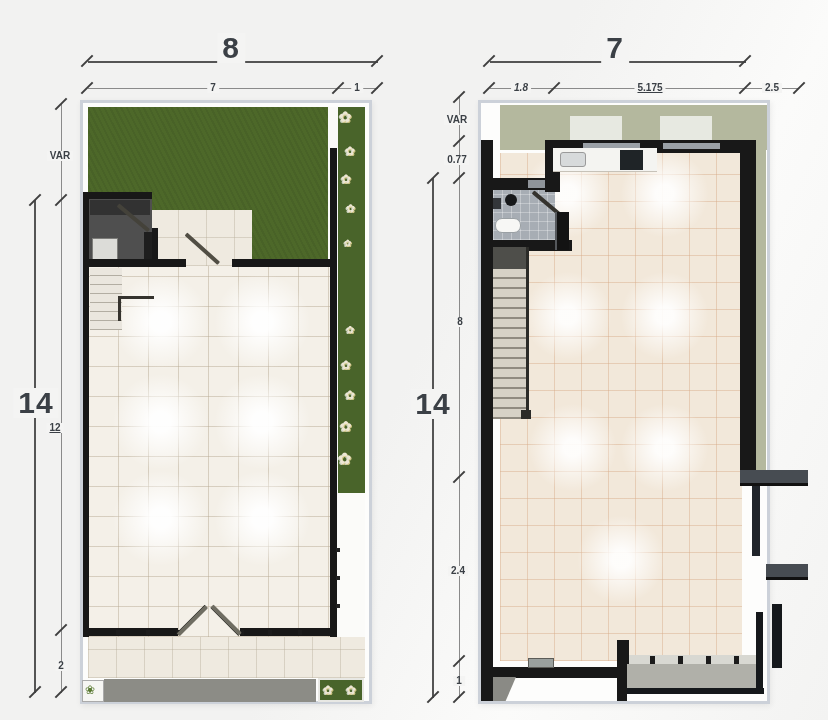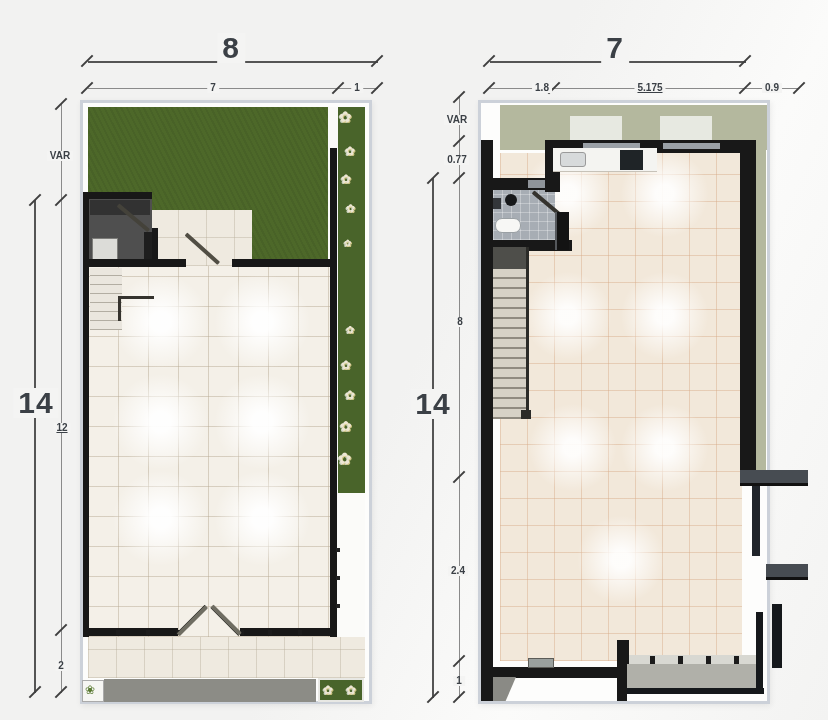--- a/index.html
+++ b/index.html
@@ -187,21 +187,21 @@
   <div class="dimline-thin" style="left:61px;top:104px;width:1px;height:589px;"></div>
   <div class="tick" style="left:53px;top:103px;"></div>
   <div class="tick" style="left:53px;top:199px;"></div>
   <div class="tick" style="left:53px;top:629px;"></div>
   <div class="tick" style="left:53px;top:691px;"></div>
   <div class="dim-lg" style="left:231px;top:48px;">8</div>
   <div class="dim-sm" style="left:213px;top:88px;">7</div>
   <div class="dim-sm" style="left:357px;top:88px;">1</div>
   <div class="dim-lg" style="left:36px;top:403px;">14</div>
   <div class="dim-sm" style="left:60px;top:156px;">VAR</div>
-  <div class="dim-sm" style="left:62px;top:428px;text-decoration:underline;">12</div>
+  <div class="dim-sm" style="left:55px;top:428px;text-decoration:underline;">12</div>
   <div class="dim-sm" style="left:61px;top:666px;">2</div>
 
   <div class="dimline" style="left:490px;top:61px;width:256px;height:2px;"></div>
   <div class="tick" style="left:481px;top:60px;"></div>
   <div class="tick" style="left:737px;top:60px;"></div>
   <div class="dimline-thin" style="left:490px;top:88px;width:309px;height:1px;"></div>
   <div class="tick" style="left:481px;top:87px;"></div>
   <div class="tick" style="left:546px;top:87px;"></div>
   <div class="tick" style="left:737px;top:87px;"></div>
   <div class="tick" style="left:791px;top:87px;"></div>
@@ -209,23 +209,23 @@
   <div class="tick" style="left:425px;top:177px;"></div>
   <div class="tick" style="left:425px;top:696px;"></div>
   <div class="dimline-thin" style="left:459px;top:97px;width:1px;height:601px;"></div>
   <div class="tick" style="left:451px;top:96px;"></div>
   <div class="tick" style="left:451px;top:140px;"></div>
   <div class="tick" style="left:451px;top:177px;"></div>
   <div class="tick" style="left:451px;top:476px;"></div>
   <div class="tick" style="left:451px;top:660px;"></div>
   <div class="tick" style="left:451px;top:696px;"></div>
   <div class="dim-lg" style="left:615px;top:48px;">7</div>
-  <div class="dim-sm" style="left:542px;top:88px;">1.8</div>
+  <div class="dim-sm" style="left:521px;top:88px;font-style:italic;">1.8</div>
   <div class="dim-sm" style="left:650px;top:88px;text-decoration:underline;">5.175</div>
-  <div class="dim-sm" style="left:772px;top:88px;">0.9</div>
+  <div class="dim-sm" style="left:772px;top:88px;">2.5</div>
   <div class="dim-lg" style="left:433px;top:404px;">14</div>
   <div class="dim-sm" style="left:457px;top:120px;">VAR</div>
   <div class="dim-sm" style="left:457px;top:160px;">0.77</div>
   <div class="dim-sm" style="left:460px;top:322px;">8</div>
   <div class="dim-sm" style="left:458px;top:571px;">2.4</div>
   <div class="dim-sm" style="left:459px;top:681px;">1</div>
 
 </div>
 
 </body></html>

